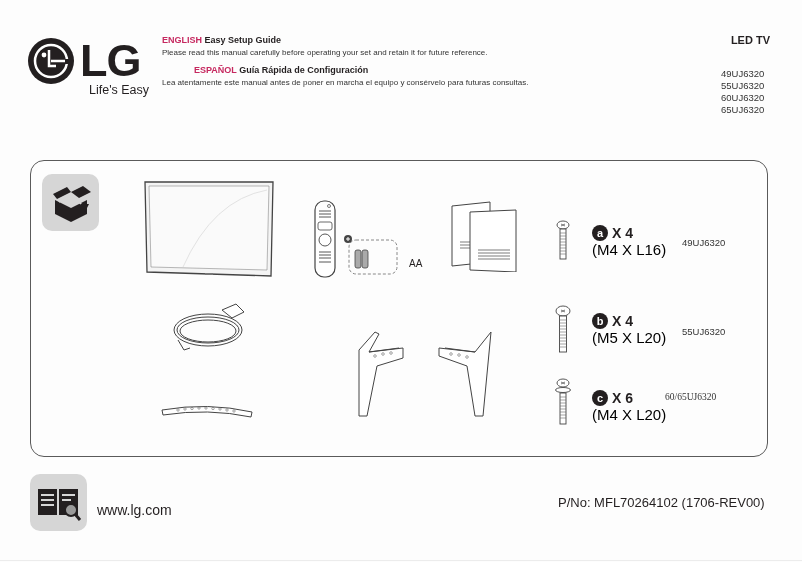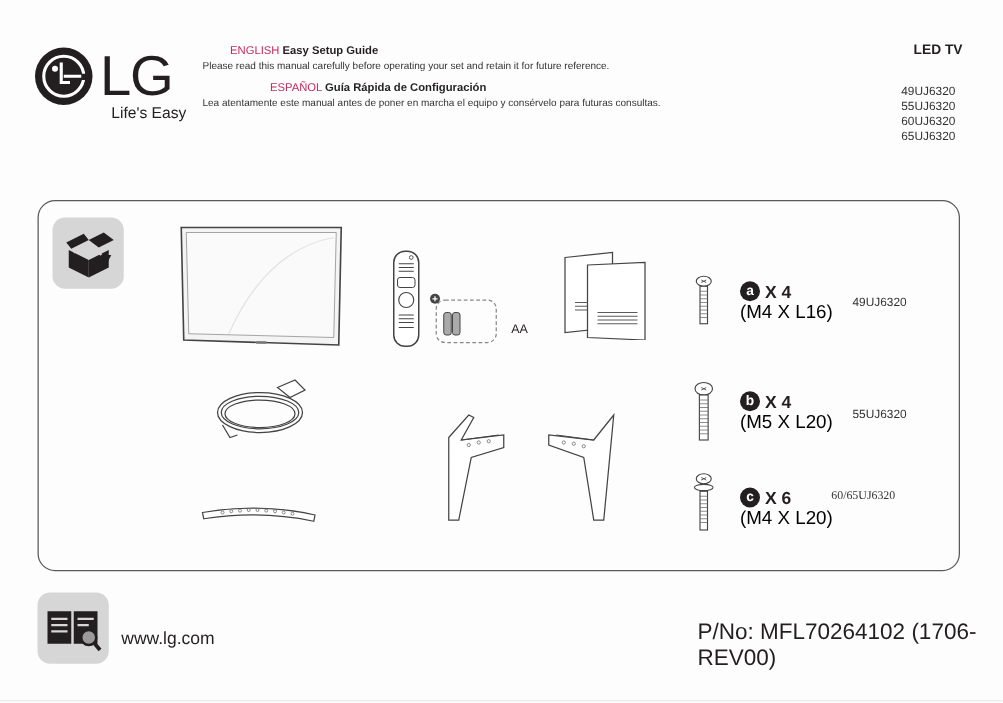--- a/index.html
+++ b/index.html
@@ -5,28 +5,28 @@
   html, body { margin:0; padding:0; }
   body {
     width:802px; height:562px; background:#fdfdfd; position:relative; overflow:hidden;
     font-family:"Liberation Sans", "DejaVu Sans", sans-serif; color:#231f20;
   }
   .abs { position:absolute; }
   
   .logo-circle {
     left:28px; top:38px; width:46px; height:46px; border-radius:50%; background:#231f20;
   }
-  .logo-text { left:80px; top:36px; font-size:45px; font-weight:normal; letter-spacing:-1px; line-height:50px; color:#231f20; }
+  .logo-text { left:80px; top:36px; font-size:45px; font-weight:bold; letter-spacing:-1px; line-height:50px; color:#231f20; }
   .logo-tag { left:89px; top:83px; font-size:12.5px; color:#231f20; }
 
   .hdr-line1 { left:162px; top:35px; font-size:9px; line-height:11px; }
   .hdr-line2 { left:162px; top:47px; font-size:8px; line-height:11px; color:#333; }
   .hdr-line3 { left:162px; top:65px; font-size:9px; line-height:11px;padding-left:32px; }
   .hdr-line4 { left:162px; top:77px; font-size:8px; line-height:11px; color:#333; }
-  .lang { color:#c6285f; font-weight:normal;margin-left:22px; }
+  .lang { color:#c6285f; font-weight:bold; }
   .ttl { font-weight:bold; }
 
   .ledtv { right:32px; top:34px; font-size:11px; font-weight:bold; }
   .models { left:721px; top:68px; font-size:9.5px; line-height:12px; color:#333; }
 
   
   .panel {
     left:30px; top:160px; width:738px; height:297px;
     border:1.3px solid #5a5a5a; border-radius:14px; background:#fdfdfd; box-sizing:border-box;
   }
@@ -38,21 +38,21 @@
   .screw-row { left:551px; }
   .screw-label { font-size:14px; font-weight:bold; display:flex; align-items:center; gap:4px; }
   .badge {
     width:16px; height:16px; border-radius:50%; background:#231f20; color:#fff;
     font-size:11px; font-weight:bold; display:inline-flex; align-items:center; justify-content:center;
   }
   .screw-spec { font-size:15px; color:#000000; }
   .screw-model { font-size:9.5px; color:#333; }
 
   .url { left:97px; top:502px; font-size:14px; }
-  .pno { left:558px; top:495px; font-size:18px; }
+  .pno { left:558px; top:495px; font-size:13px; }
   .bottom-line { left:0; top:560px; width:802px; height:1px; background:#ececec; }
 </style>
 </head>
 <body>
 
 <div class="abs logo-circle">
   <svg width="46" height="46" viewBox="0 0 46 46">
     <circle cx="23" cy="23" r="21" fill="#231f20"></circle>
     <circle cx="23" cy="23" r="16" fill="none" stroke="#fff" stroke-width="2.5"></circle>
     <circle cx="16" cy="17" r="2.4" fill="#fff"></circle>

